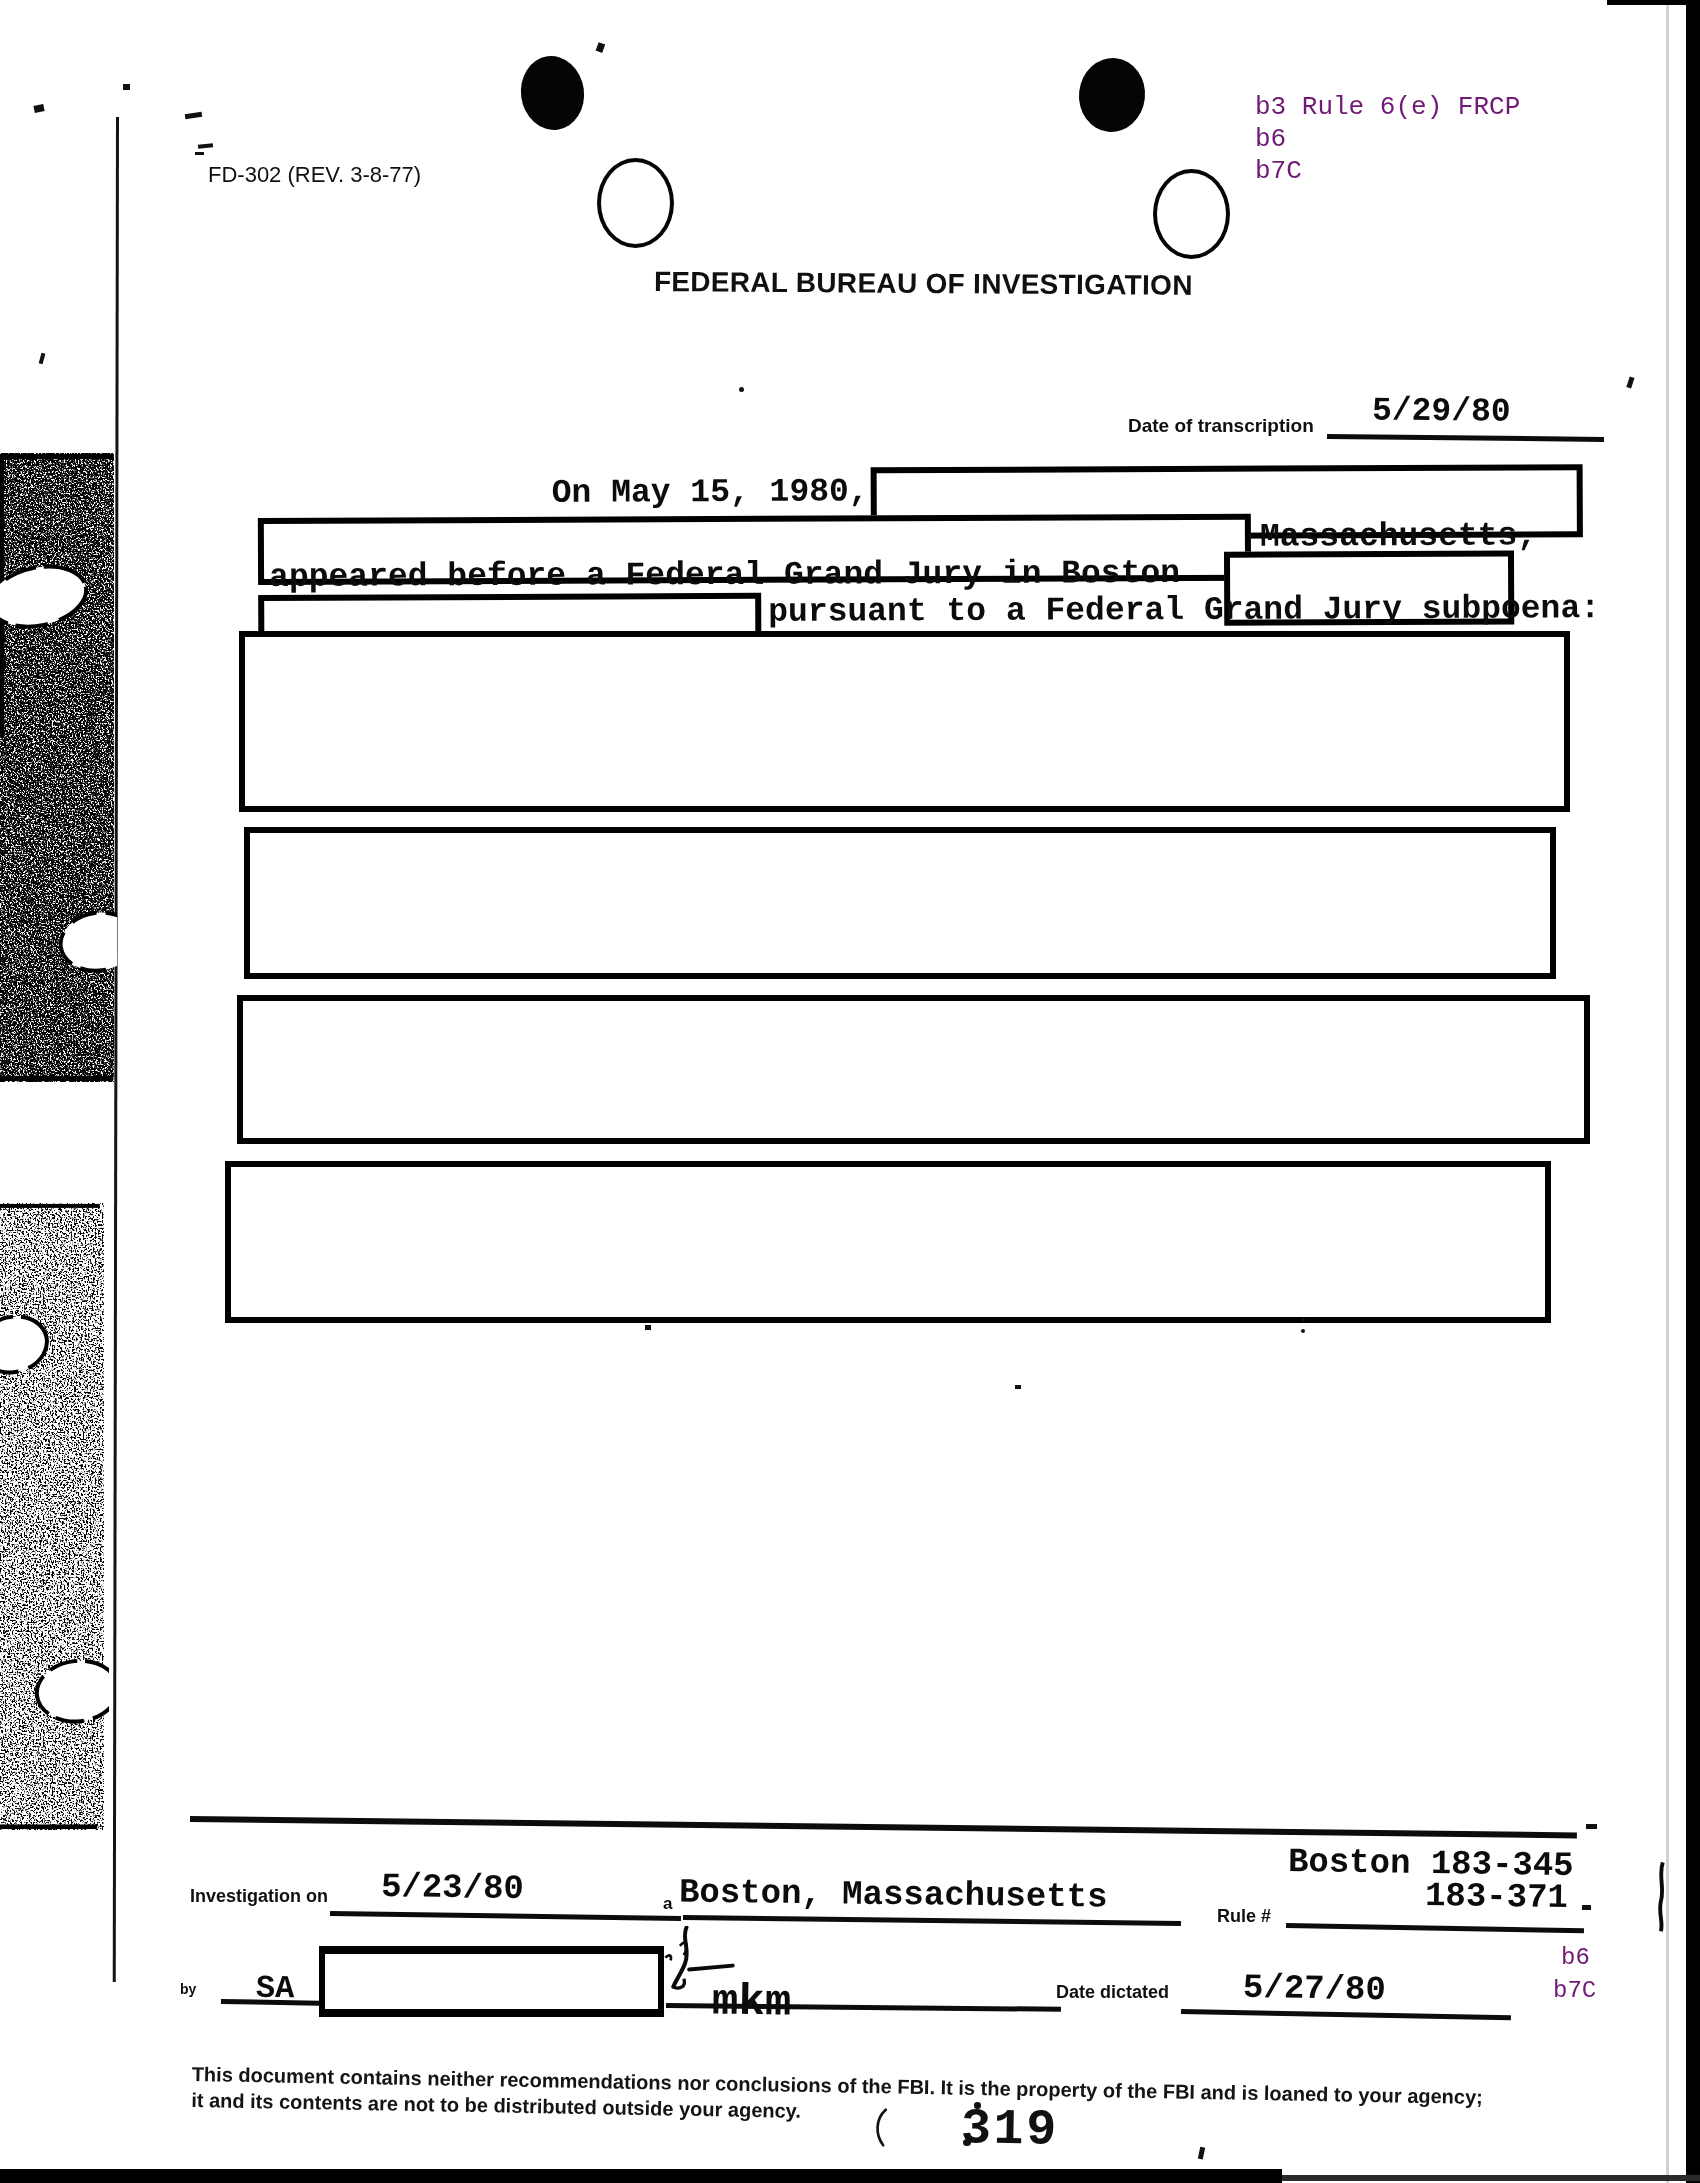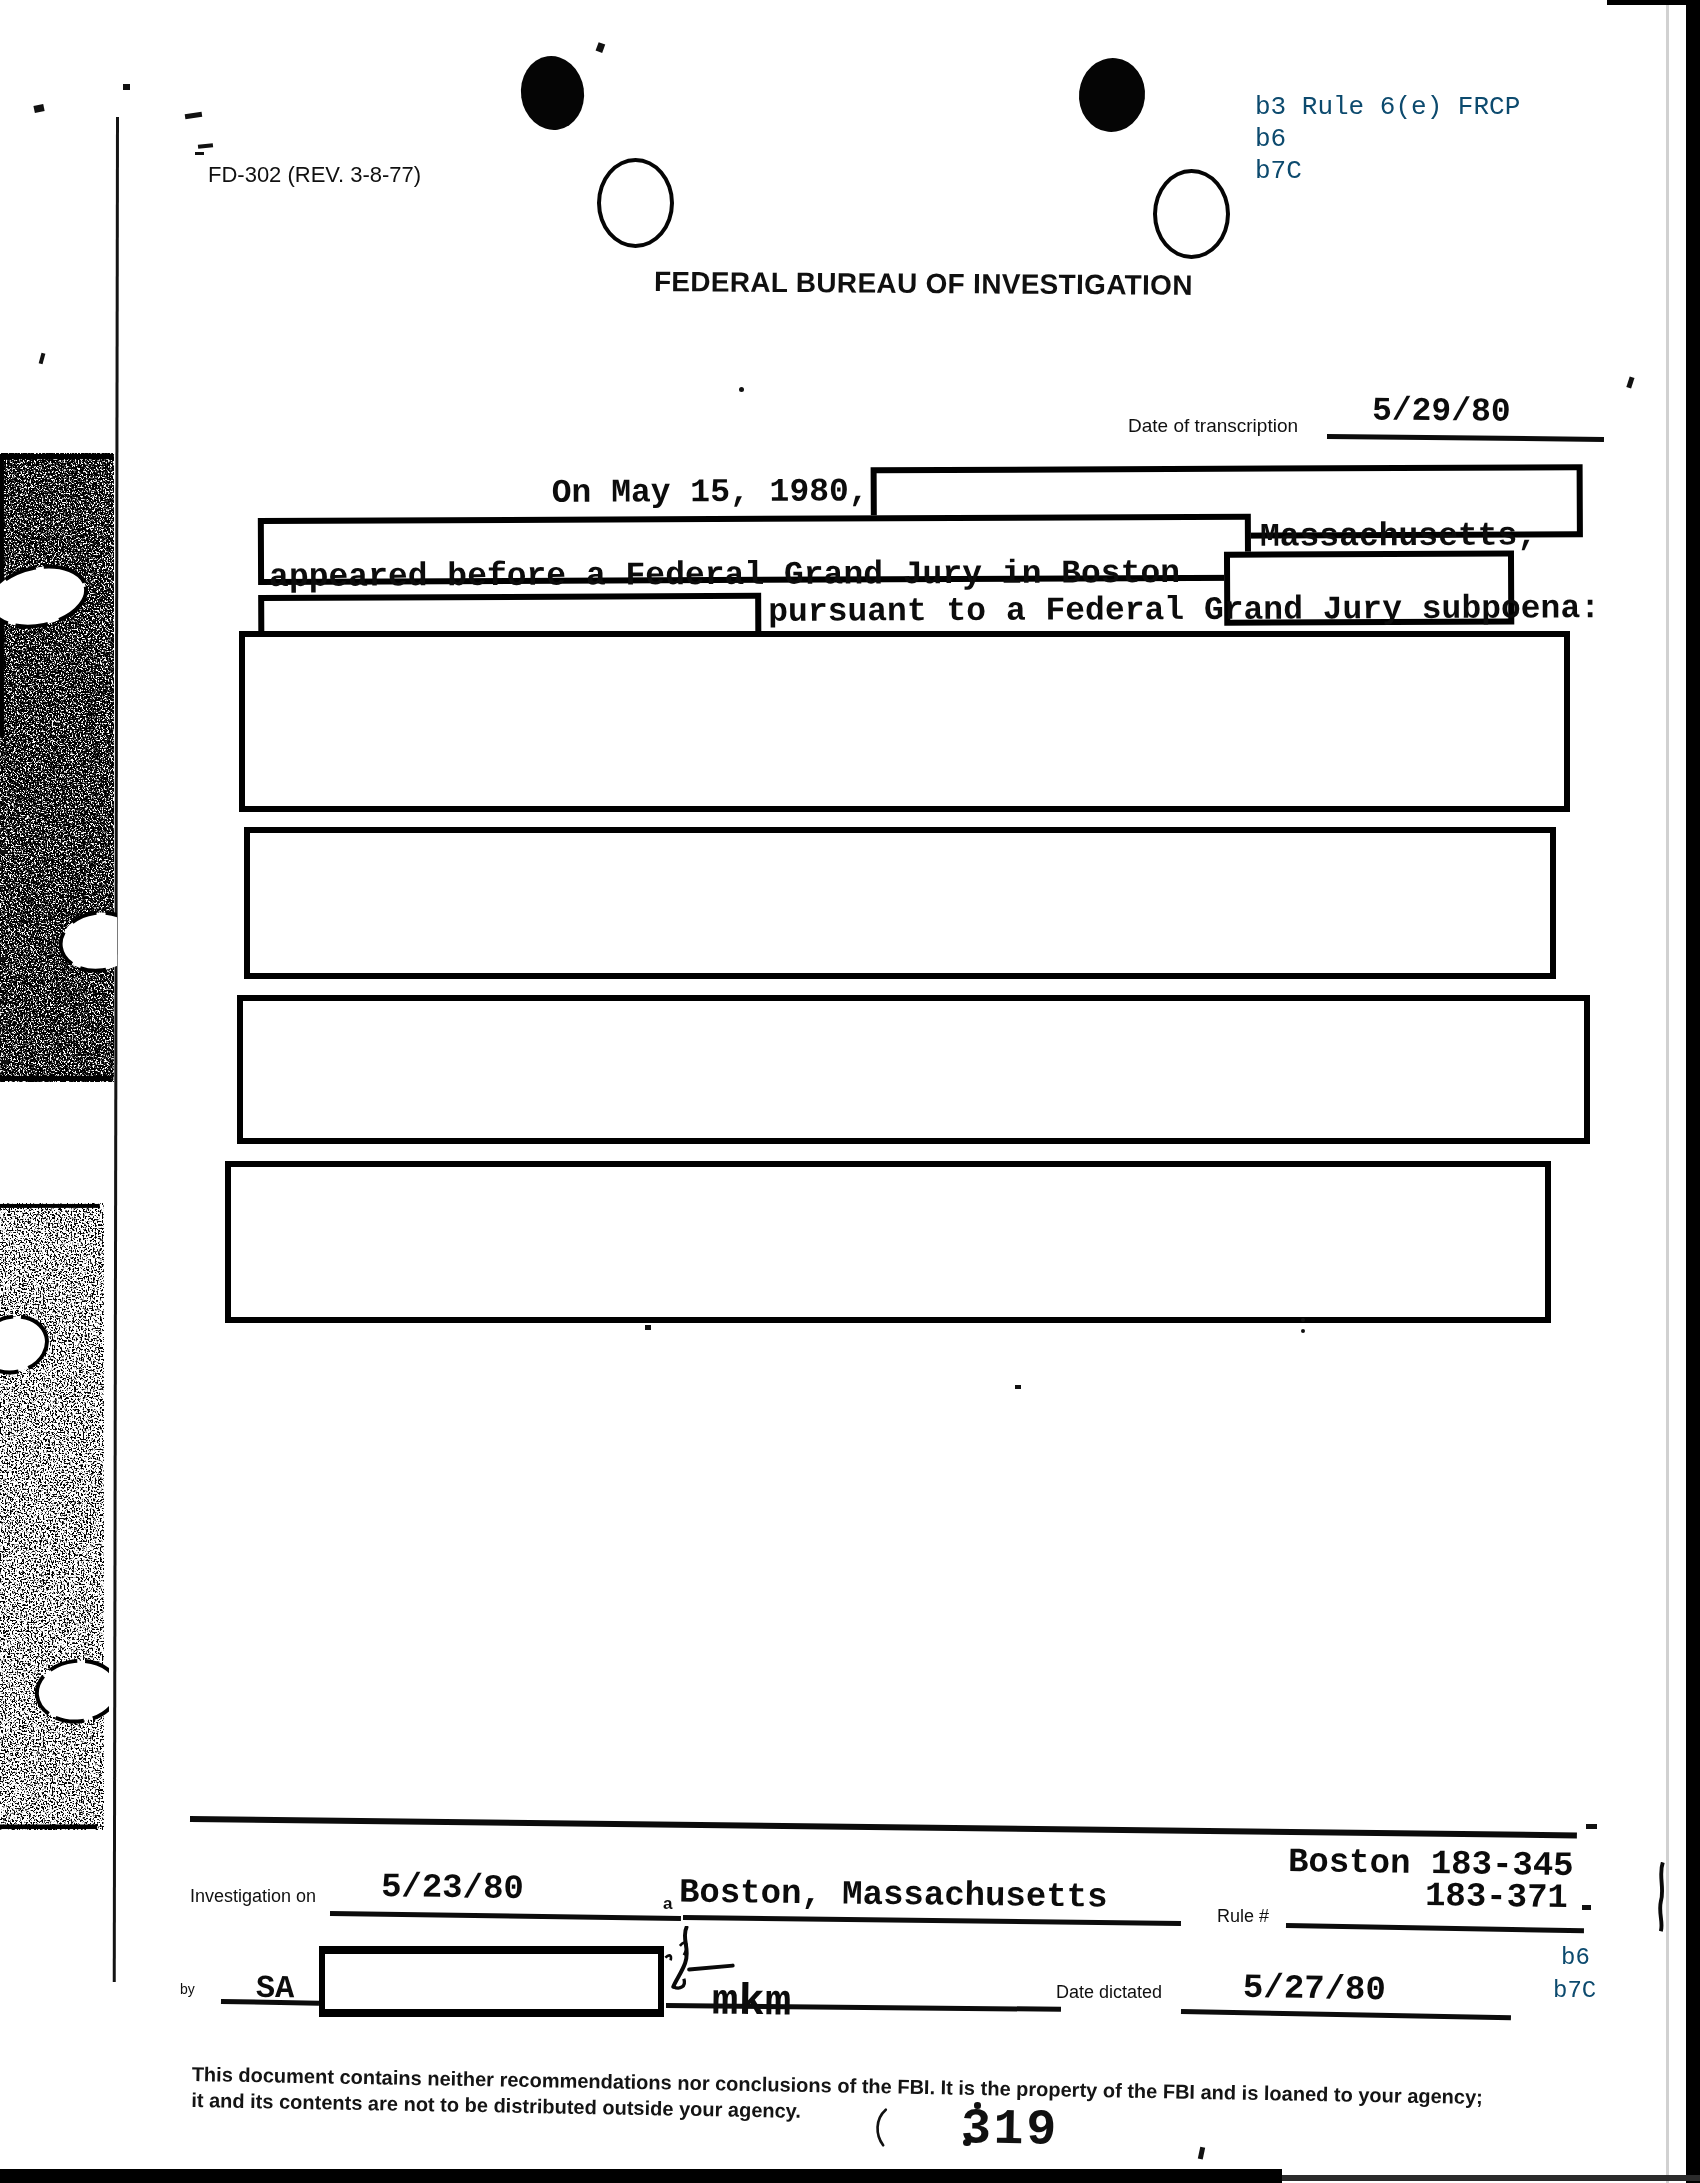--- a/index.html
+++ b/index.html
@@ -3,22 +3,22 @@
 <meta charset="utf-8">
 <style>
   html,body{margin:0;padding:0;background:#e8e8e8;}
   #page{
     position:relative;width:1700px;height:2183px;background:#ffffff;
     overflow:hidden;font-family:"Liberation Sans",sans-serif;color:#0e0e0e;
   }
   .abs{position:absolute;}
   .sans{font-family:"Liberation Sans",sans-serif;color:#101010;}
   .mono{font-family:"Liberation Mono","DejaVu Sans Mono",monospace;font-weight:bold;color:#0c0c0c;white-space:nowrap;}
-  .stamp{font-family:"Liberation Mono","DejaVu Sans Mono",monospace;font-weight:normal;color:#0c4a6e;white-space:nowrap;}
-  .label{font-weight:400;white-space:nowrap;}
+  .stamp{font-family:"Liberation Mono","DejaVu Sans Mono",monospace;font-weight:normal;color:#701a75;white-space:nowrap;}
+  .label{font-weight:700;white-space:nowrap;}
   .rule{position:absolute;background:#0c0c0c;transform-origin:left center;}
   .redbox{position:absolute;background:#fff;border:6px solid #000;}
   .bigbox{position:absolute;background:#fff;border:6.6px solid #000;}
   .speck{position:absolute;background:#111;}
   .punch-dot{position:absolute;background:#050505;border-radius:50%;}
   .punch-ring{position:absolute;border:4.6px solid #050505;border-radius:50%;background:transparent;}
   #body-rows{position:absolute;inset:0;transform:rotate(-0.25deg);transform-origin:264px 560px;}
   #edge-right{position:absolute;top:0;right:0;width:14.5px;height:2183px;background:#000;}
   #edge-right-soft{position:absolute;top:0;left:1666px;width:3.3px;height:2183px;background:#9a9a9a;opacity:.45;}
   #bar-bottom{position:absolute;left:0;top:2169px;width:1282px;height:14.5px;background:#000;}

